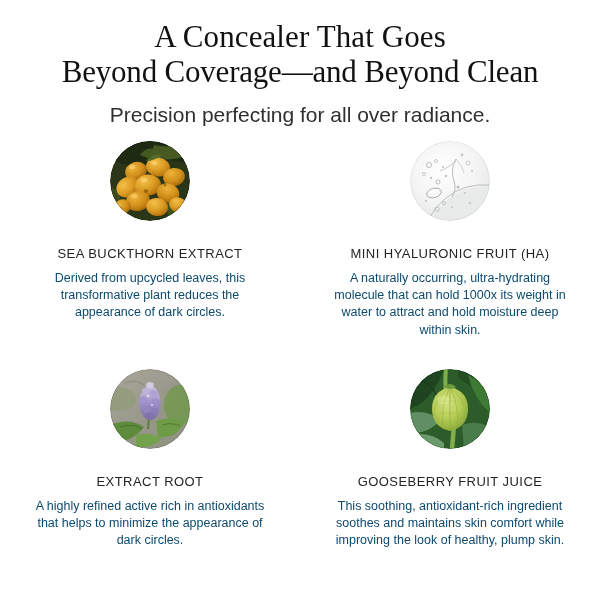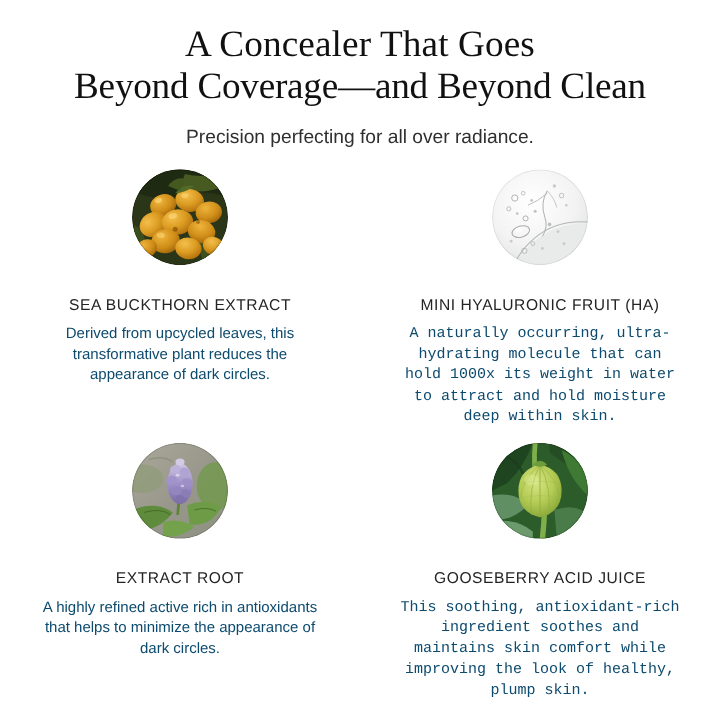--- a/index.html
+++ b/index.html
@@ -40,21 +40,21 @@
   }
   .headline .line {
     display: block;
     white-space: nowrap;
   }
   .headline .line-2 {
     letter-spacing: -0.2px;
   }
   .subheadline {
     font-family: "Liberation Sans", sans-serif;
-    font-size: 16px;
+    font-size: 21px;
     line-height: 22px;
     color: #2f2f2f;
     margin: 15px 0 0 0;
     font-weight: 400;
   }
 
   
   .grid {
     position: absolute;
     top: 141px;
@@ -96,21 +96,21 @@
     white-space: nowrap;
   }
   .ing-desc {
     margin-top: 9px;
     font-size: 12.5px;
     line-height: 17.2px;
     color: #0c4a6e;
     text-align: center;
     max-width: 232px;
   }
-  .cell.col-right .ing-desc { max-width: 238px; font-family: Liberation Mono, monospace; }
+  .cell.col-right .ing-desc { max-width: 238px; }
 
   .row-2 .media { margin-top: 13px; }
 </style>
 </head>
 <body>
 
 <div class="page">
 
   <div class="header">
     <h1 class="headline">
@@ -303,18 +303,18 @@
               <path d="M24 34 Q40 30 56 34" fill="none" stroke="#9cb84d" stroke-width="0.5" opacity="0.5"></path>
               <path d="M23 46 Q40 42 57 46" fill="none" stroke="#9cb84d" stroke-width="0.5" opacity="0.5"></path>
               <ellipse cx="33" cy="31" rx="6" ry="4.5" fill="#e2ee9c" opacity="0.4"></ellipse>
               <path d="M34 18 Q40 12 46 18 Q40 22 34 18 Z" fill="#6f9c3a"></path>
             </g>
             <path d="M10 10 Q22 16 26 26" fill="none" stroke="#1c3c1b" stroke-width="2" opacity="0.7"></path>
             <circle cx="40" cy="40" r="39.5" fill="none" stroke="#00000022" stroke-width="1"></circle>
           </g>
         </svg>
       </div>
-      <div class="ing-name">GOOSEBERRY ACID JUICE</div>
+      <div class="ing-name">GOOSEBERRY FRUIT JUICE</div>
       <div class="ing-desc">This soothing, antioxidant-rich ingredient soothes and maintains skin comfort while improving the look of healthy, plump skin.</div>
     </div>
 
   </div>
 </div>
 
 </body></html>

